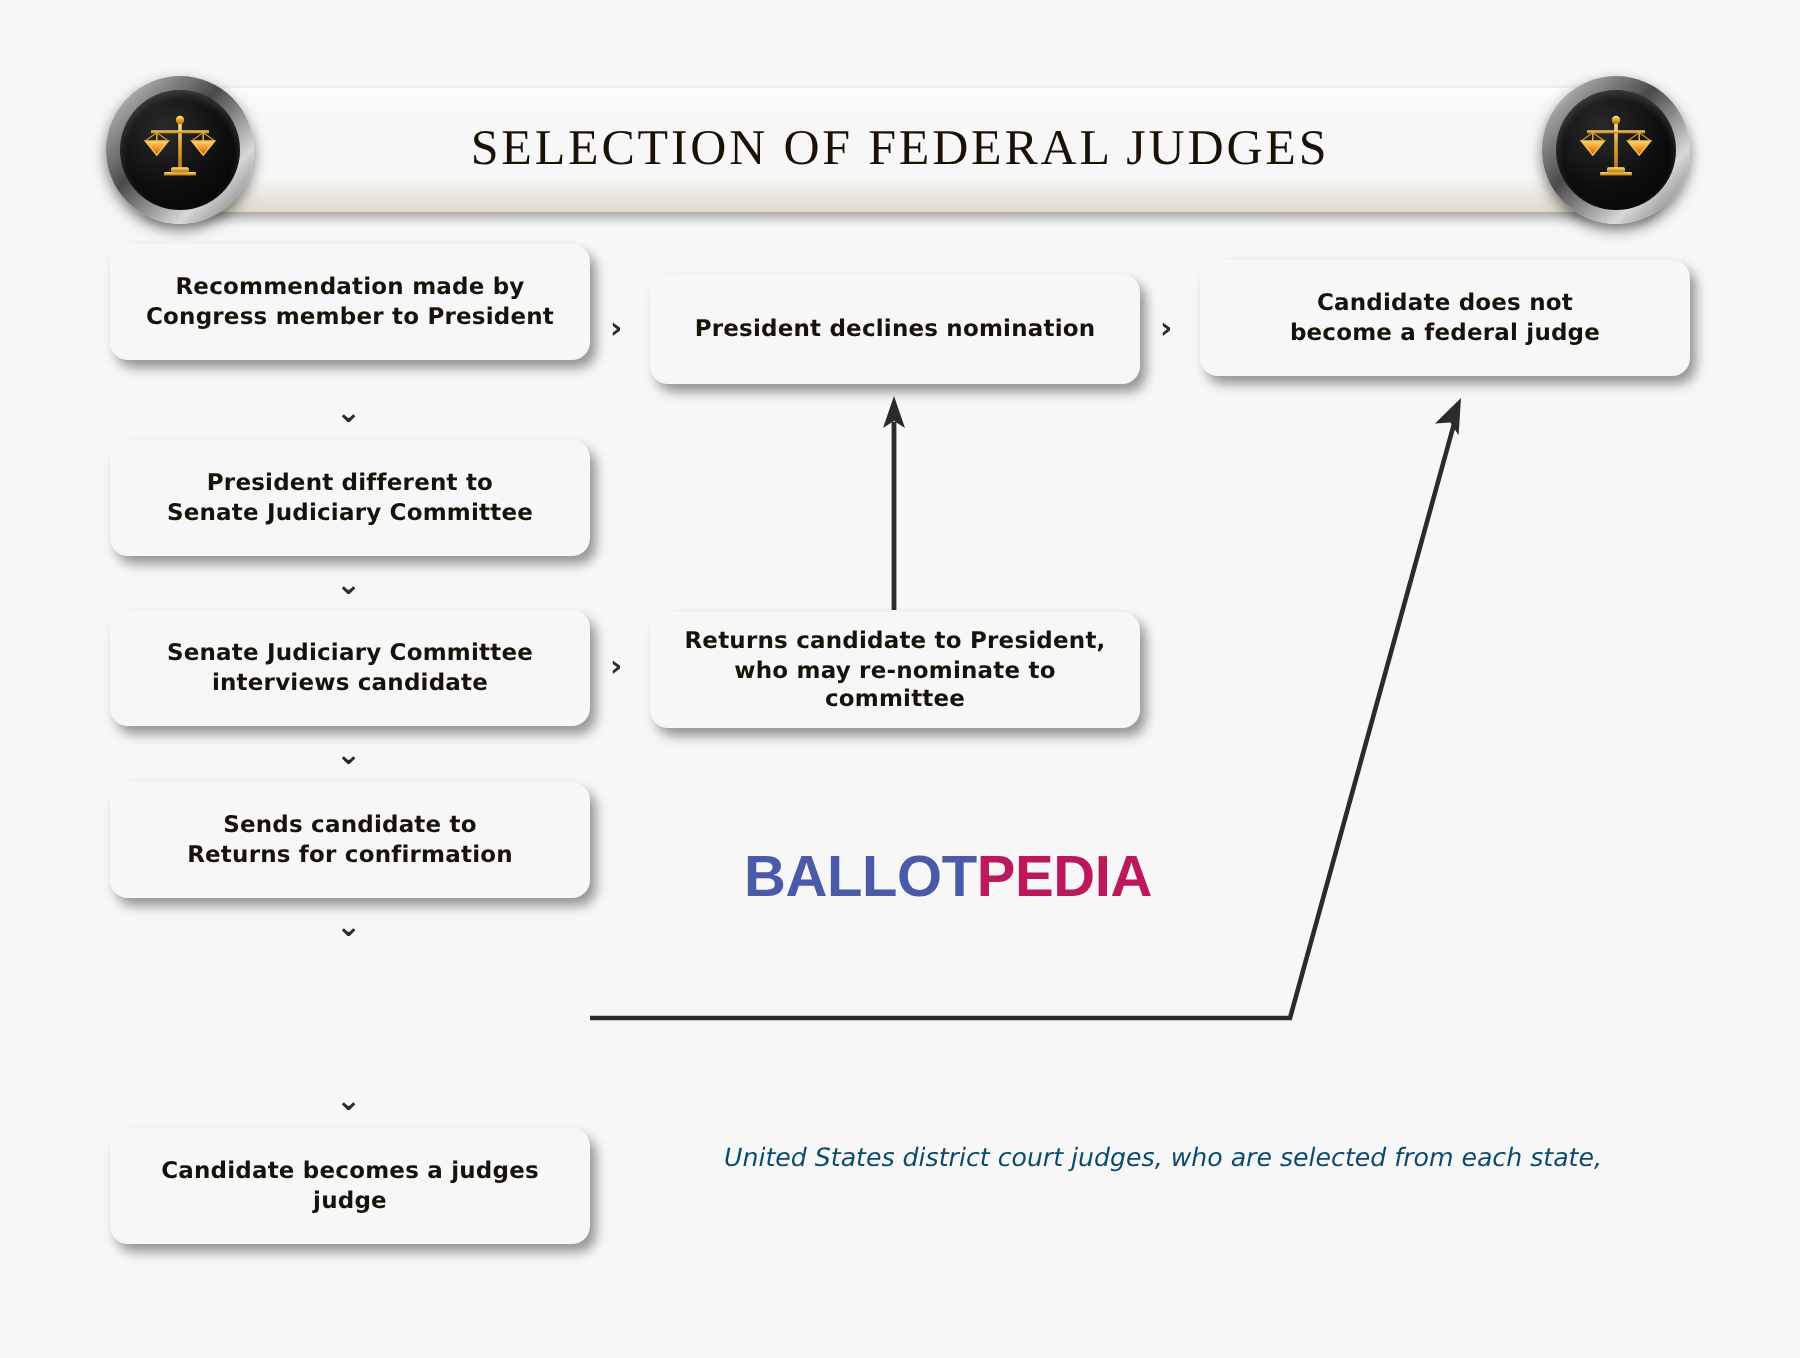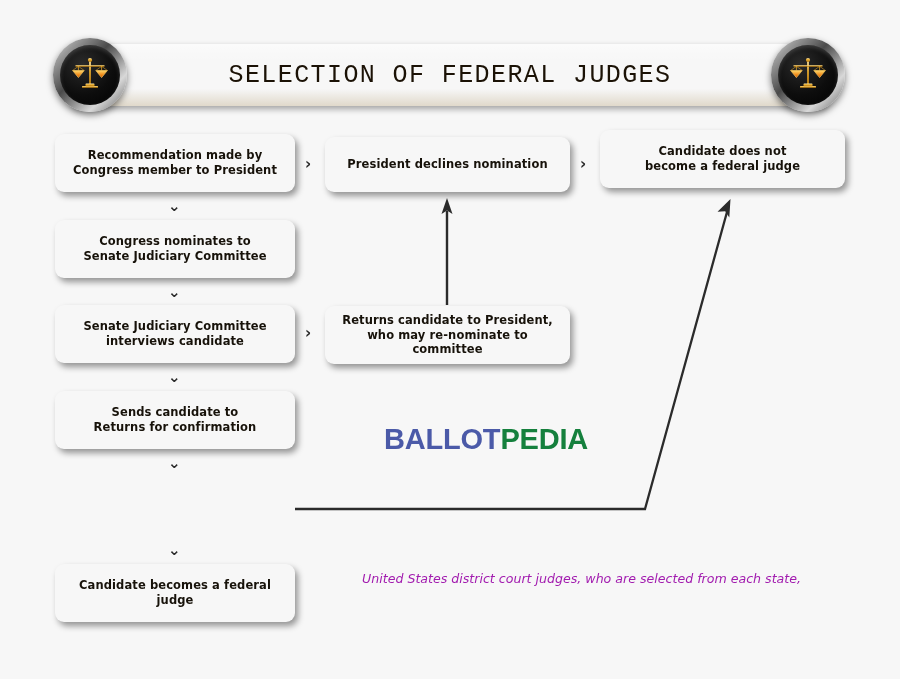--- a/index.html
+++ b/index.html
@@ -53,21 +53,21 @@
        rgba(0,0,0,0.0) 72%,
        rgba(120,80,0,0.18) 100%);
     border-radius: 7px;
   }
   .banner-title {
     position: absolute;
     left: 0; right: 0;
     top: 50%;
     transform: translateY(-50%);
     text-align: center;
-    font-family: Liberation Mono, monospace;
+    font-family: Liberation Serif, serif;
     font-size: 25px;
     letter-spacing: 1.4px;
     color: #1b1206;
     font-weight: 400;
     text-shadow: 0 1px 0 rgba(255,255,255,0.35);
     white-space: nowrap;
   }
 
   
   .medallion {
@@ -143,34 +143,34 @@
   .logo {
     position: absolute;
     left: 372px;
     top: 423px;
     font-family: "Liberation Sans", sans-serif;
     font-size: 29px;
     font-weight: bold;
     letter-spacing: -0.2px;
     white-space: nowrap;
   }
-  .logo .b { color: #4b5aa8; margin-left: 12px; }
-  .logo .p { color: #15803d; }
+  .logo .b { color: #4b5aa8; }
+  .logo .p { color: #be185d; }
 
   
   .footnote {
     position: absolute;
     left: 362px;
     top: 570px;
     width: 470px;
     font-family: "DejaVu Sans", sans-serif;
     font-style: italic;
     font-size: 12.6px;
     line-height: 1.42;
-    color: #a21caf;
+    color: #0c4a6e;
   }
 
   svg.arrows {
     position: absolute;
     left: 0; top: 0;
     width: 900px;
     height: 679px;
     pointer-events: none;
   }
 </style>
@@ -238,32 +238,32 @@
 
   <svg class="arrows" viewBox="0 0 900 679">
 
     <path d="M447 305 L447 211" stroke="#2b2b2b" stroke-width="2.4" fill="none"></path>
     <path d="M447 198 L441.5 214 L447 210.5 L452.5 214 Z" fill="#2b2b2b"></path>
 
     <path d="M295 509 L645 509 L727 212" stroke="#2b2b2b" stroke-width="2.3" fill="none" stroke-linejoin="miter"></path>
     <path d="M730.5 199 L717.5 211.8 L725.2 211.2 L729.3 217.6 Z" fill="#2b2b2b"></path>
   </svg>
 
-  <div class="box" style="left:55px; top:134px; width:240px; height:58px;">
+  <div class="box" style="left:55px; top:122px; width:240px; height:58px;">
     <div class="box-label">
       <span>Recommendation made by</span><br>
       <span>Congress member to President</span>
     </div>
   </div>
 
   <div class="chev chev-down" style="left:168px; top:199px;">⌄</div>
 
   <div class="box" style="left:55px; top:220px; width:240px; height:58px;">
     <div class="box-label">
-      <span>Congress nominates to</span><br>
+      <span>President different to</span><br>
       <span>Senate Judiciary Committee</span>
     </div>
   </div>
 
   <div class="chev chev-down" style="left:168px; top:285px;">⌄</div>
 
   <div class="box" style="left:55px; top:305px; width:240px; height:58px;">
     <div class="box-label">
       <span>Senate Judiciary Committee</span><br>
       <span>interviews candidate</span>
@@ -278,21 +278,21 @@
       <span>Returns for confirmation</span>
     </div>
   </div>
 
   <div class="chev chev-down" style="left:168px; top:456px;">⌄</div>
 
 
   <div class="chev chev-down" style="left:168px; top:543px;">⌄</div>
 
   <div class="box" style="left:55px; top:564px; width:240px; height:58px;">
-    <div class="box-label">Candidate becomes a federal judge</div>
+    <div class="box-label">Candidate becomes a judges judge</div>
   </div>
 
   <div class="chev chev-right" style="left:305px; top:157px;">›</div>
 
   <div class="box" style="left:325px; top:137px; width:245px; height:55px;">
     <div class="box-label">President declines nomination</div>
   </div>
 
   <div class="chev chev-right" style="left:580px; top:157px;">›</div>
 

